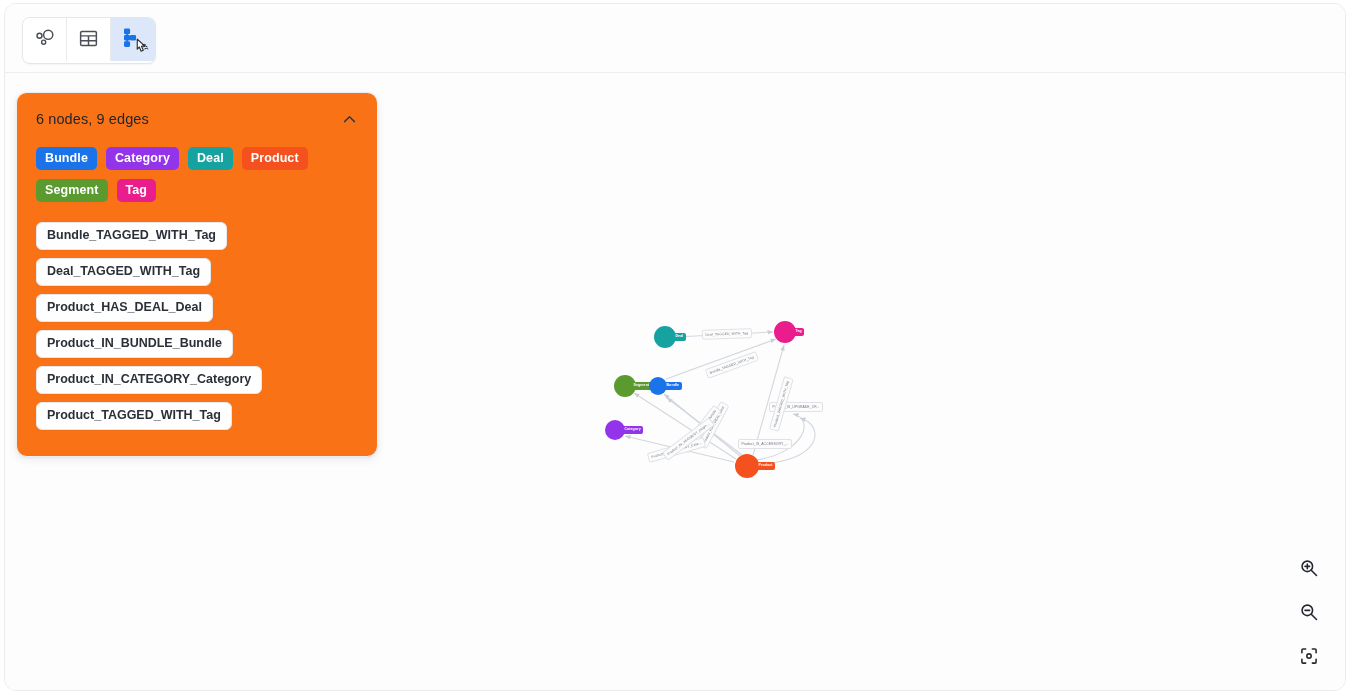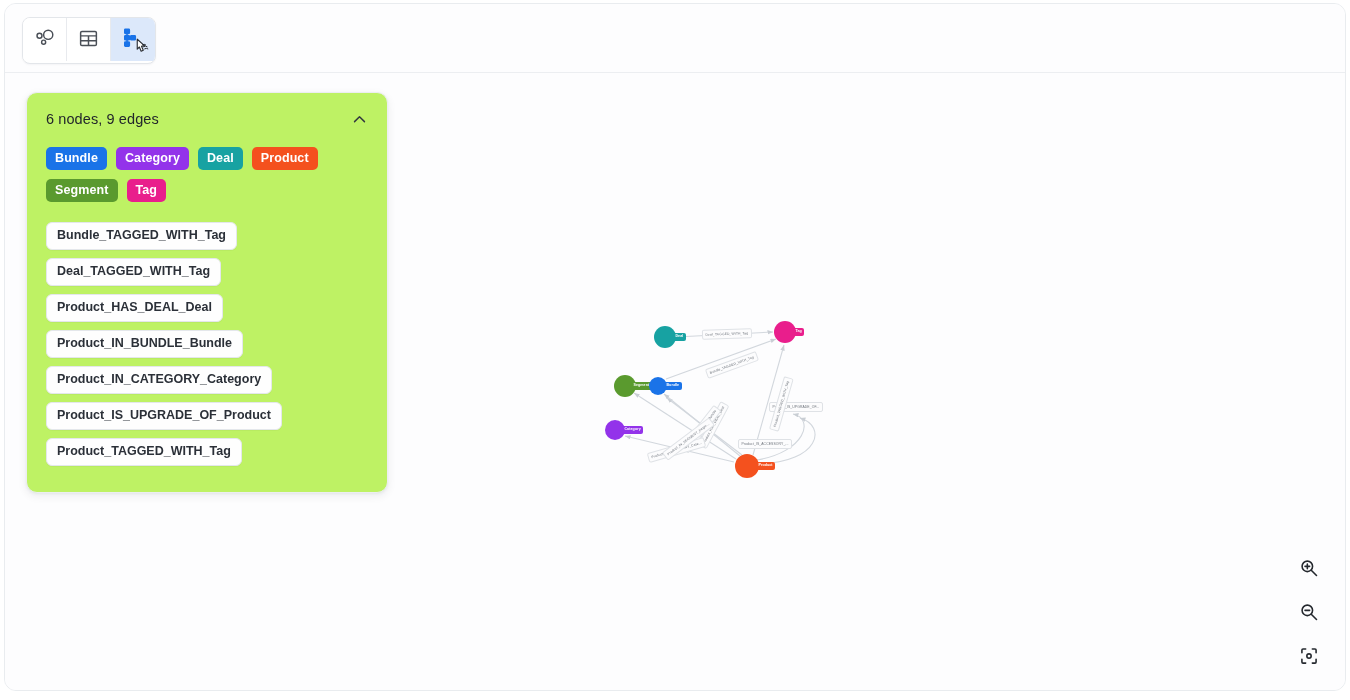--- a/index.html
+++ b/index.html
@@ -61,24 +61,24 @@
     cursor: pointer;
     padding: 0;
     position: relative;
   }
   .toggle-btn:last-child { border-right: none; }
   .toggle-btn.active { background: #dce8fa; }
 
   
   #schema-panel {
     position: absolute;
-    left: 21px;
+    left: 11px;
     top: 88px;
     width: 362px;
-    background: #bef264;
+    background: #f97316;
     border: 1px solid #eceef1;
     border-radius: 11px;
     box-shadow: 0 3px 10px rgba(16,24,40,0.07), 0 1px 3px rgba(16,24,40,0.05);
     box-sizing: border-box;
     overflow: hidden;
   }
 
   #panel-header {
     height: 52px;
     display: flex;
@@ -389,20 +389,19 @@
           <span class="node-badge" style="background: rgb(244, 81, 30);">Product</span>
           <span class="node-badge" style="background: rgb(90, 154, 46);">Segment</span>
           <span class="node-badge" style="background: rgb(233, 30, 140);">Tag</span>
         </div>
       <div id="rel-list">
           <span class="rel-chip">Bundle_TAGGED_WITH_Tag</span>
           <span class="rel-chip">Deal_TAGGED_WITH_Tag</span>
           <span class="rel-chip">Product_HAS_DEAL_Deal</span>
           <span class="rel-chip">Product_IN_BUNDLE_Bundle</span>
           <span class="rel-chip">Product_IN_CATEGORY_Category</span>
-          <span class="rel-chip">Product_IS_UPGRADE_OF_Product</span>
           <span class="rel-chip">Product_TAGGED_WITH_Tag</span>
         </div>
     </div>
 
   </div>
 
 </div>
 
 </body></html>

